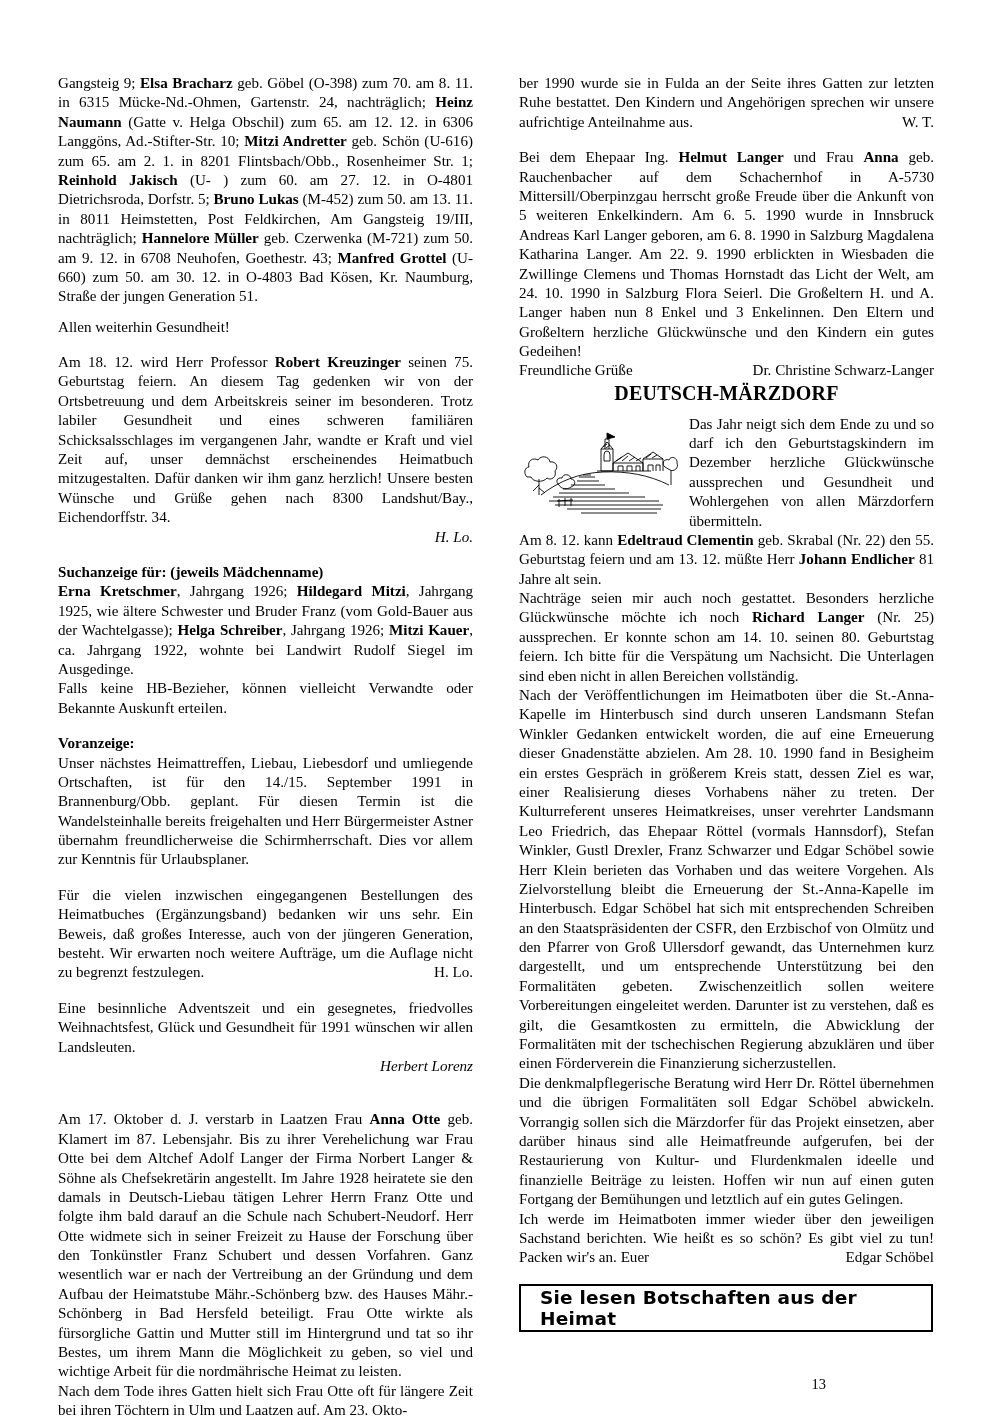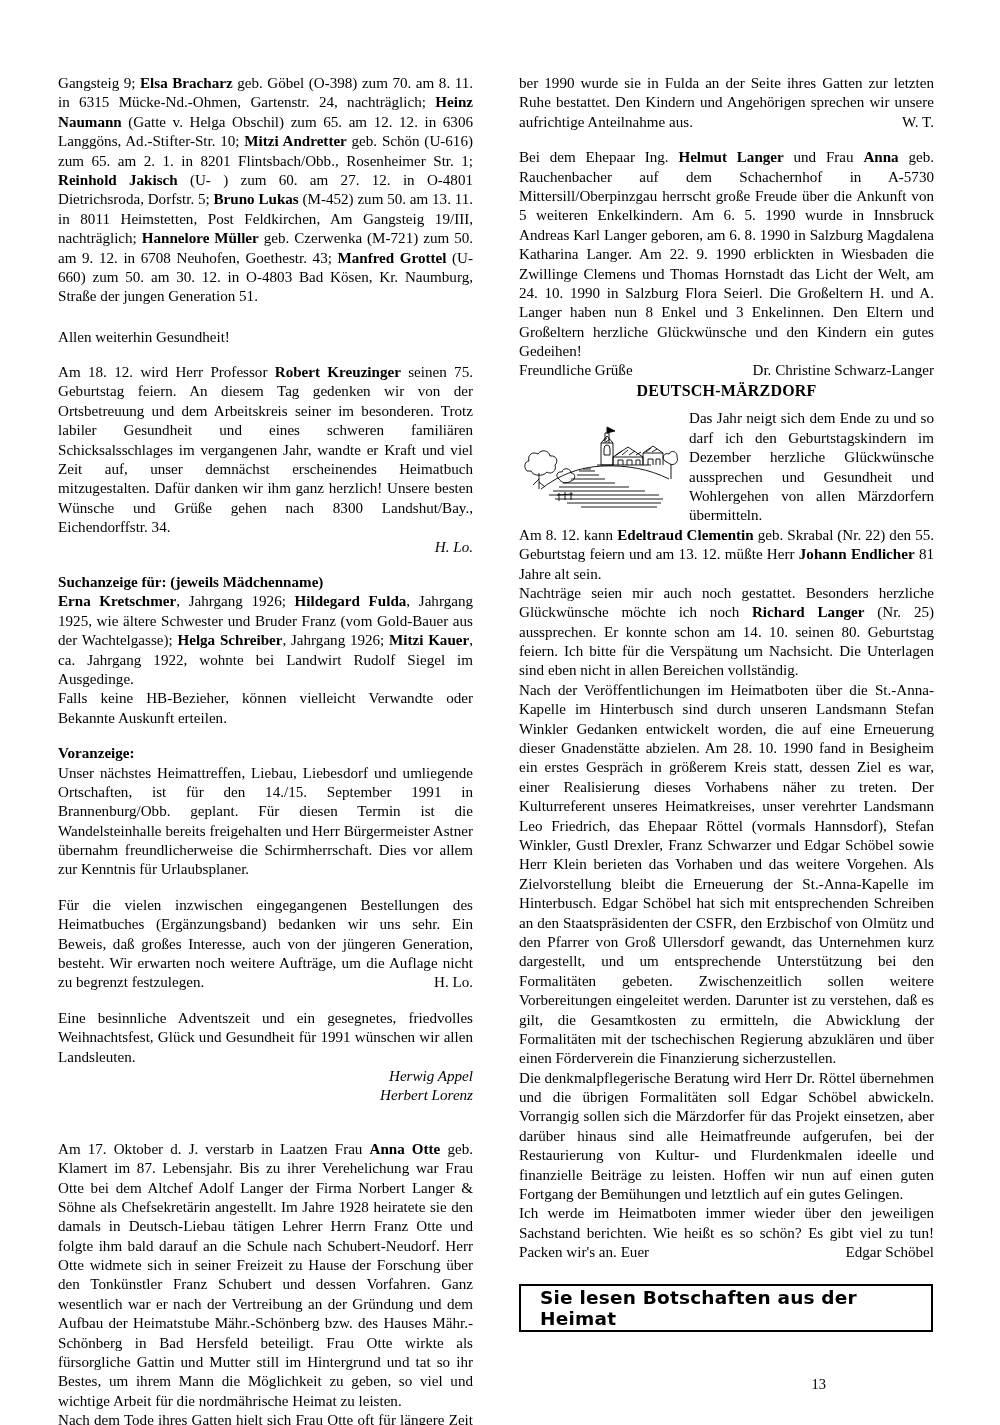--- a/index.html
+++ b/index.html
@@ -32,39 +32,39 @@
     width: 415px;
   }
   p {
     margin: 0;
     font-size: 15.1px;
     line-height: 1.285;
     text-align: justify;
     hyphens: auto;
     -webkit-hyphens: auto;
   }
-  .gap-s { margin-top: 21px; }
+  .gap-s { margin-top: 11px; }
   .gap-m { margin-top: 16px; }
   .gap-l { margin-top: 26px; }
   .gap-xl { margin-top: 34px; }
   b { font-weight: bold; }
   .sig {
     display: block;
     text-align: right;
     font-style: italic;
     font-size: 15.1px;
     line-height: 1.285;
   }
   .sig-inline {
     float: right;
   }
   .sect-head {
     text-align: center;
     font-weight: bold;
-    font-size: 16px;
+    font-size: 20px;
     letter-spacing: 0.2px;
     margin: 0;
   }
   .wrap-figure {
     float: left;
     width: 160px;
     height: 108px;
     margin: 4px 10px 2px 0;
     shape-outside: margin-box;
   }
@@ -107,33 +107,32 @@
       <p>Gangsteig 9; <b>Elsa Bracharz</b> geb. Göbel (O-398) zum 70. am 8. 11. in 6315 Mücke-Nd.-Ohmen, Gartenstr. 24, nachträglich; <b>Heinz Naumann</b> (Gatte v. Helga Obschil) zum 65. am 12. 12. in 6306 Langgöns, Ad.-Stifter-Str. 10; <b>Mitzi Andretter</b> geb. Schön (U-616) zum 65. am 2. 1. in 8201 Flintsbach/Obb., Rosenheimer Str. 1; <b>Reinhold Jakisch</b> (U- ) zum 60. am 27. 12. in O-4801 Dietrichsroda, Dorfstr. 5; <b>Bruno Lukas</b> (M-452) zum 50. am 13. 11. in 8011 Heimstetten, Post Feldkirchen, Am Gangsteig 19/III, nachträglich; <b>Hannelore Müller</b> geb. Czerwenka (M-721) zum 50. am 9. 12. in 6708 Neuhofen, Goethestr. 43; <b>Manfred Grottel</b> (U-660) zum 50. am 30. 12. in O-4803 Bad Kösen, Kr. Naumburg, Straße der jungen Generation 51.</p>
 
       <p class="gap-s">Allen weiterhin Gesundheit!</p>
 
       <p class="gap-m clearfix">
         <span>Am 18. 12. wird Herr Professor <b>Robert Kreuzinger</b> seinen 75. Geburtstag feiern. An diesem Tag gedenken wir von der Ortsbetreuung und dem Arbeitskreis seiner im besonderen. Trotz labiler Gesundheit und eines schweren familiären Schicksalsschlages im vergangenen Jahr, wandte er Kraft und viel Zeit auf, unser demnächst erscheinendes Heimatbuch mitzugestalten. Dafür danken wir ihm ganz herzlich! Unsere besten Wünsche und Grüße gehen nach 8300 Landshut/Bay., Eichendorffstr. 34.</span>
       </p>
       <p class="sig">H. Lo.</p>
 
       <p class="gap-m"><b>Suchanzeige für: (jeweils Mädchenname)</b></p>
-      <p><b>Erna Kretschmer</b>, Jahrgang 1926; <b>Hildegard Fulda</b>, Jahrgang 1925, wie ältere Schwester und Bruder Franz (vom Gold-Bauer aus der Wachtelgasse); <b>Helga Schreiber</b>, Jahrgang 1926; <b>Mitzi Kauer</b>, ca. Jahrgang 1922, wohnte bei Landwirt Rudolf Siegel im Ausgedinge.</p>
+      <p><b>Erna Kretschmer</b>, Jahrgang 1926; <b>Hildegard Mitzi</b>, Jahrgang 1925, wie ältere Schwester und Bruder Franz (vom Gold-Bauer aus der Wachtelgasse); <b>Helga Schreiber</b>, Jahrgang 1926; <b>Mitzi Kauer</b>, ca. Jahrgang 1922, wohnte bei Landwirt Rudolf Siegel im Ausgedinge.</p>
       <p>Falls keine HB-Bezieher, können vielleicht Verwandte oder Bekannte Auskunft erteilen.</p>
 
       <p class="gap-m"><b>Voranzeige:</b></p>
       <p>Unser nächstes Heimattreffen, Liebau, Liebesdorf und umliegende Ortschaften, ist für den 14./15. September 1991 in Brannenburg/Obb. geplant. Für diesen Termin ist die Wandelsteinhalle bereits freigehalten und Herr Bürgermeister Astner übernahm freundlicherweise die Schirmherrschaft. Dies vor allem zur Kenntnis für Urlaubsplaner.</p>
 
       <p class="gap-m">
         <span>Für die vielen inzwischen eingegangenen Bestellungen des Heimatbuches (Ergänzungsband) bedanken wir uns sehr. Ein Beweis, daß großes Interesse, auch von der jüngeren Generation, besteht. Wir erwarten noch weitere Aufträge, um die Auflage nicht zu begrenzt festzulegen.</span>
         <span class="sig-inline">H. Lo.</span>
       </p>
 
       <p class="gap-m clearfix">Eine besinnliche Adventszeit und ein gesegnetes, friedvolles Weihnachtsfest, Glück und Gesundheit für 1991 wünschen wir allen Landsleuten.</p>
-      <p class="sig">Herwig Appel</p>
       <p class="sig">Herbert Lorenz</p>
 
       <p class="gap-xl">Am 17. Oktober d. J. verstarb in Laatzen Frau <b>Anna Otte</b> geb. Klamert im 87. Lebensjahr. Bis zu ihrer Verehelichung war Frau Otte bei dem Altchef Adolf Langer der Firma Norbert Langer &amp; Söhne als Chefsekretärin angestellt. Im Jahre 1928 heiratete sie den damals in Deutsch-Liebau tätigen Lehrer Herrn Franz Otte und folgte ihm bald darauf an die Schule nach Schubert-Neudorf. Herr Otte widmete sich in seiner Freizeit zu Hause der Forschung über den Tonkünstler Franz Schubert und dessen Vorfahren. Ganz wesentlich war er nach der Vertreibung an der Gründung und dem Aufbau der Heimatstube Mähr.-Schönberg bzw. des Hauses Mähr.-Schönberg in Bad Hersfeld beteiligt. Frau Otte wirkte als fürsorgliche Gattin und Mutter still im Hintergrund und tat so ihr Bestes, um ihrem Mann die Möglichkeit zu geben, so viel und wichtige Arbeit für die nordmährische Heimat zu leisten.</p>
       <p>Nach dem Tode ihres Gatten hielt sich Frau Otte oft für längere Zeit bei ihren Töchtern in Ulm und Laatzen auf. Am 23. Okto-</p>
 
     </div>
 
     <div class="col">
 
       <p>

